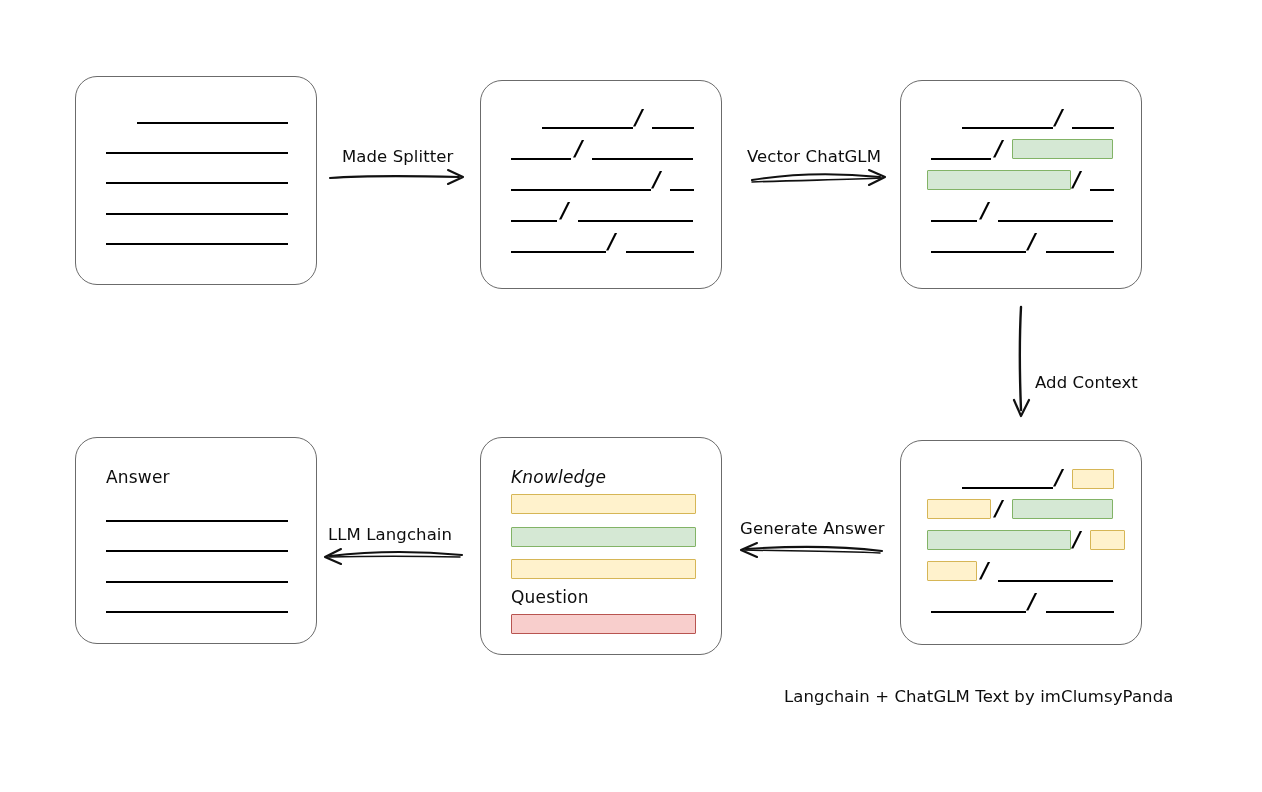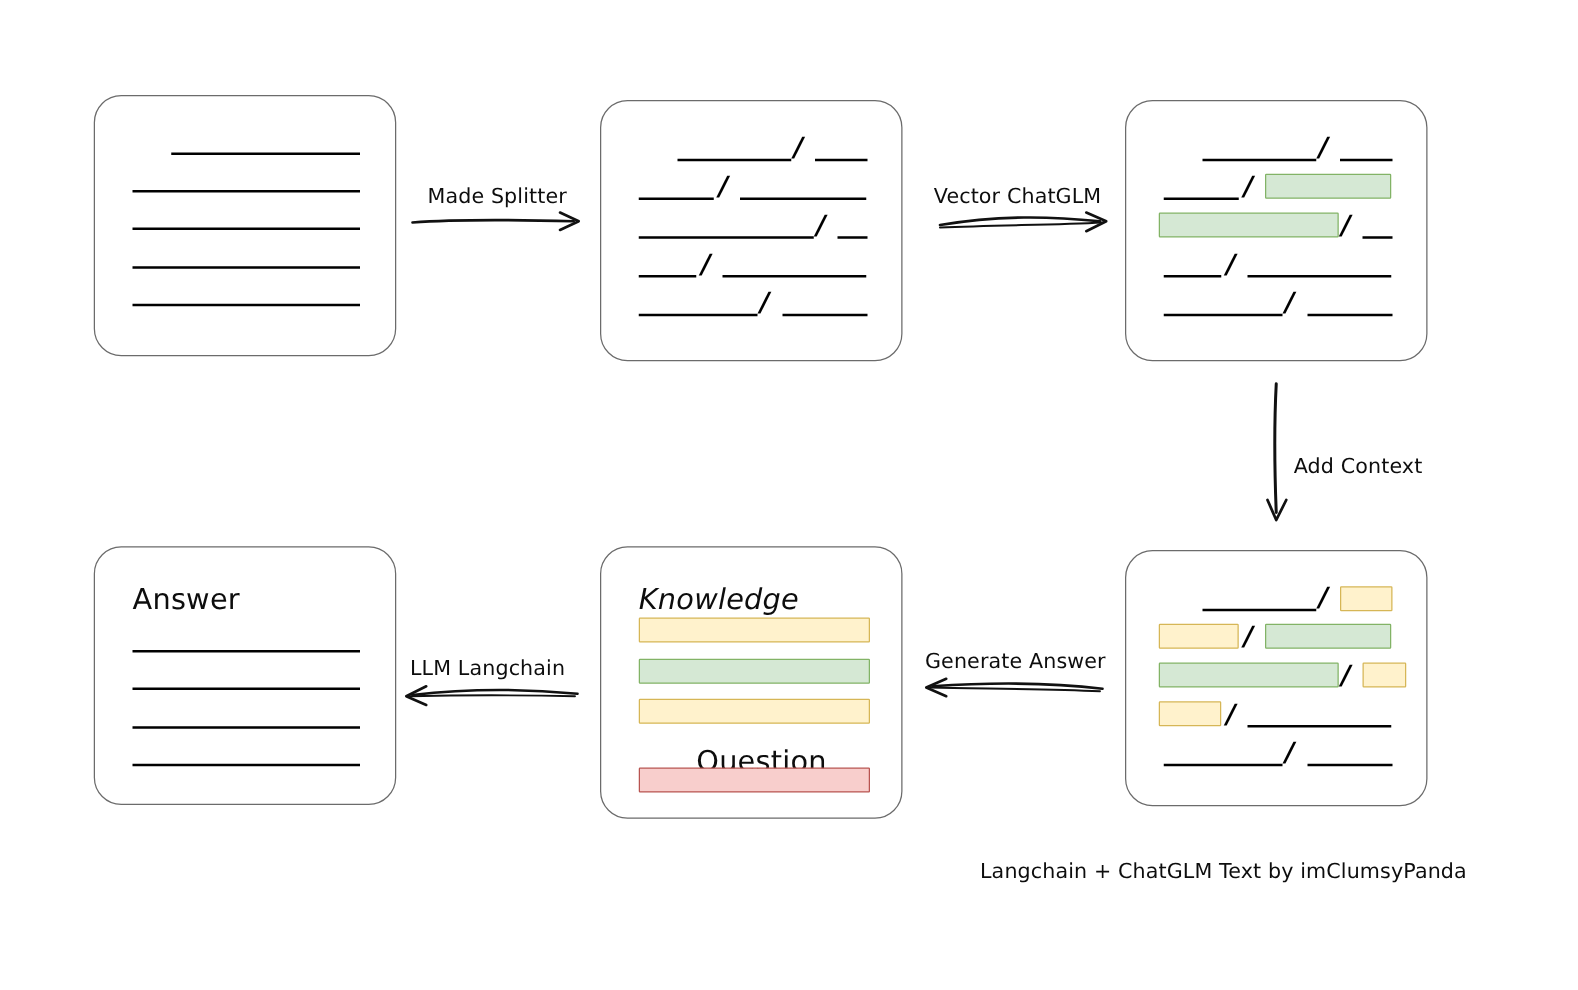--- a/index.html
+++ b/index.html
@@ -49,21 +49,21 @@
     font-style: italic;
     font-weight: 700;
     font-size: 21px;
     color: #000;
     line-height: 1;
     transform: translateY(-100%);
   }
   .node-title {
     position: absolute;
     font-family: "DejaVu Sans", sans-serif;
-    font-size: 23px;
+    font-size: 17px;
     color: #0d0d0d;
     letter-spacing: 0.2px;
     white-space: nowrap;
   }
   .edge-label {
     position: absolute;
     font-family: "DejaVu Sans", sans-serif;
     font-size: 16.5px;
     color: #0d0d0d;
     white-space: nowrap;
@@ -161,21 +161,21 @@
     <span class="slash" style="left:127px; top:172px;">/</span>
     <div class="seg rule" style="left:145px; top:170px; width:68px;"></div>
   </div>
 
   <div class="node" id="node-prompt-card" style="left:480px; top:437px; width:242px; height:218px;">
     <div class="node-title" style="left:30px; top:29px;font-style:italic;">Knowledge</div>
     <div class="seg chip yellow" style="left:30px; top:56px;  width:185px;"></div>
     <div class="seg chip green" style="left:30px; top:89px;  width:185px;"></div>
     <div class="seg chip yellow" style="left:30px; top:121px; width:185px;"></div>
 
-    <div class="node-title" style="left:30px; top:159px;margin-left:46px;">Question</div>
+    <div class="node-title" style="left:30px; top:149px;">Question</div>
     <div class="seg chip red" style="left:30px; top:176px; width:185px;"></div>
   </div>
 
   <div class="node" id="node-answer-card" style="left:75px; top:437px; width:242px; height:207px;">
     <div class="node-title" style="left:30px; top:29px;">Answer</div>
     <div class="seg rule" style="left:30px; top:82px;  width:182px;"></div>
     <div class="seg rule" style="left:30px; top:112px; width:182px;"></div>
     <div class="seg rule" style="left:30px; top:143px; width:182px;"></div>
     <div class="seg rule" style="left:30px; top:173px; width:182px;"></div>
   </div>
@@ -208,21 +208,21 @@
       <path d="M462,555 C420,551 372,551 330,556" fill="none" stroke="#111" stroke-width="2.1" stroke-linecap="round"></path>
       <path d="M460,557 C416,556 370,556 328,557" fill="none" stroke="#111" stroke-width="1.5" stroke-linecap="round"></path>
       <path d="M341,549 L325,557 L341,564" fill="none" stroke="#111" stroke-width="2.1" stroke-linecap="round" stroke-linejoin="round"></path>
     </g>
   </svg>
 
   <div class="edge-label" style="left:342px; top:147px;">Made Splitter</div>
 
   <div class="edge-label" style="left:747px; top:147px;">Vector ChatGLM</div>
 
-  <div class="edge-label" style="left:1035px; top:363px;">Add Context</div>
+  <div class="edge-label" style="left:1035px; top:373px;">Add Context</div>
 
   <div class="edge-label" style="left:740px; top:519px;">Generate Answer</div>
 
   <div class="edge-label" style="left:328px; top:525px;">LLM Langchain</div>
 
   <div class="footer-label" style="left:784px; top:687px;">Langchain + ChatGLM Text by imClumsyPanda</div>
 
 </div>
 
 </body></html>

